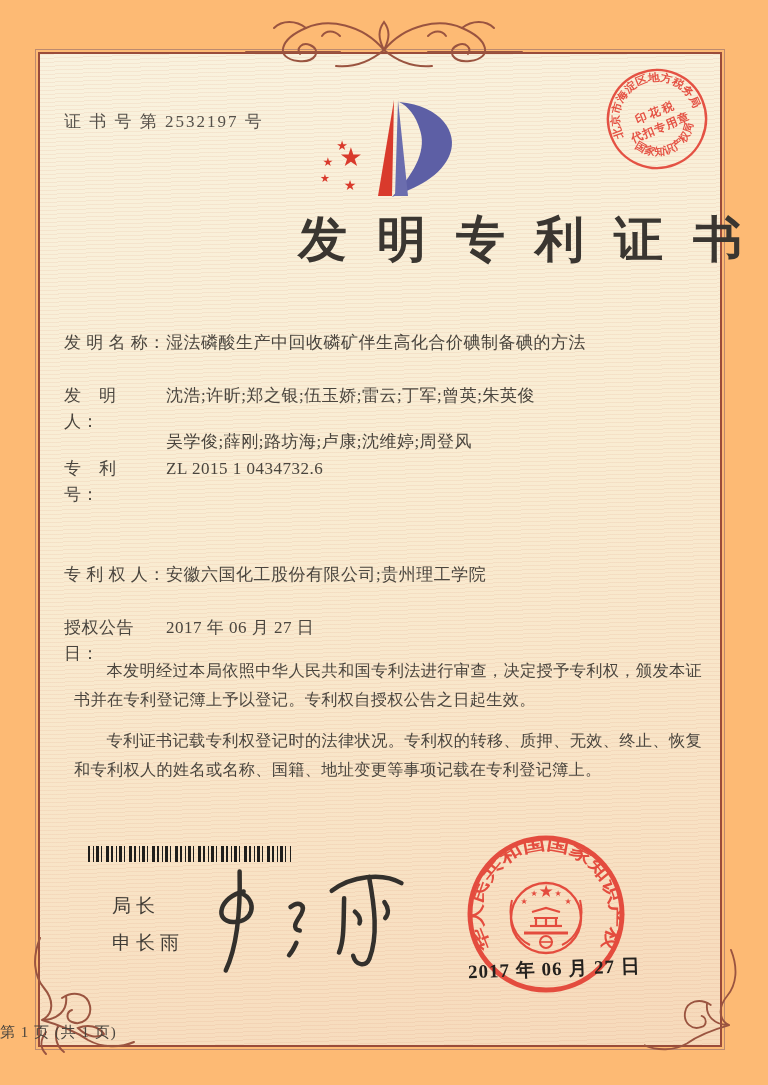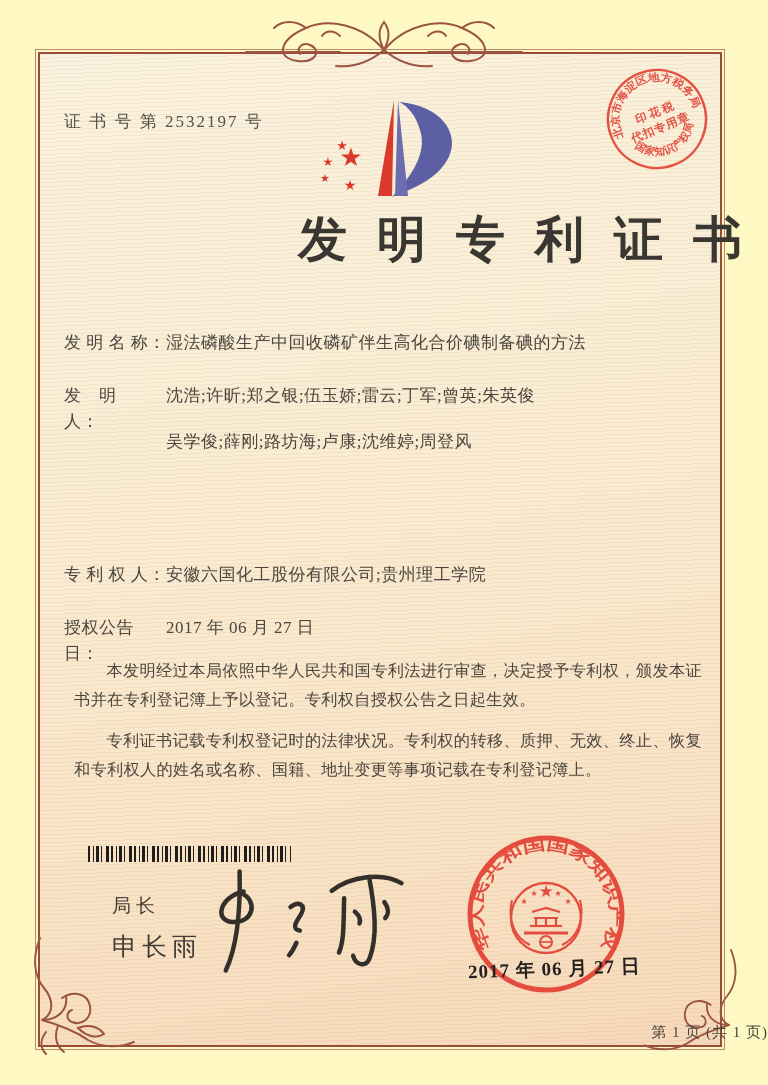--- a/index.html
+++ b/index.html
@@ -1,17 +1,17 @@
 <!DOCTYPE html>
 <html><head>
 <meta charset="utf-8">
 <style>
   html,body{margin:0;padding:0;background:#e8e4d8;}
   .page{position:relative;width:768px;height:1085px;margin:0 auto;overflow:hidden;
-        background:#fef9c3;font-family:"Liberation Serif","DejaVu Serif",serif;color:#46423c;}
+        background:#fdba74;font-family:"Liberation Serif","DejaVu Serif",serif;color:#46423c;}
   
   .frame-fill{position:absolute;left:40px;top:54px;right:48px;bottom:40px;
      background:
        repeating-linear-gradient(178deg, rgba(214,140,110,0.12) 0 1px, rgba(255,255,255,0) 1px 4px),
        linear-gradient(168deg,#f9f2de 0%,#f9ecd2 45%,#f8e2c4 78%,#f6d9ba 100%);}
   .frame{position:absolute;left:38px;top:52px;right:46px;bottom:38px;
      border:2px solid #9a4c3a;outline:1px solid #bd8a6e;outline-offset:2px;pointer-events:none;}
   .ornament-top{position:absolute;left:244px;top:8px;}
   .flourish-bl{position:absolute;left:18px;top:936px;}
   .flourish-br{position:absolute;left:642px;top:948px;transform:scaleX(-1);}
@@ -26,27 +26,27 @@
   .row2{position:absolute;left:166px;font-size:17px;letter-spacing:.5px;color:#4a453e;margin-top:16px;}
   .paras{position:absolute;left:62px;top:645px;width:652px;font-size:16.2px;line-height:29px;
      text-align:justify;color:#4a453e;letter-spacing:.3px;}
   .paras p{margin:12px;text-indent:2em;}
   .barcode{position:absolute;left:88px;top:846px;width:203px;height:16px;
      background:repeating-linear-gradient(90deg,#1f1e1c 0 2px,transparent 2px 5px,#1f1e1c 5px 6px,
      transparent 6px 8px,#1f1e1c 8px 11px,transparent 11px 13px,#1f1e1c 13px 14px,transparent 14px 18px,
      #1f1e1c 18px 21px,transparent 21px 23px);}
   .signoff-title{position:absolute;left:112px;top:893px;font-size:19px;letter-spacing:5px;color:#3f3b35;
      font-family:Liberation Sans, sans-serif;}
-  .signoff-name{position:absolute;left:112px;top:930px;font-size:25px;letter-spacing:5px;color:#3f3b35;
+  .signoff-name{position:absolute;left:112px;top:930px;font-size:19px;letter-spacing:5px;color:#3f3b35;
      font-family:"Liberation Sans","DejaVu Sans",sans-serif;text-align:center;}
   .signature{position:absolute;left:195px;top:858px;transform:rotate(-3deg);}
   .seal{position:absolute;left:460px;top:828px;opacity:.95;}
   .seal-date{position:absolute;left:468px;top:956px;width:180px;font-size:19px;font-weight:700;
      color:#24211e;letter-spacing:1px;transform:rotate(-2deg);}
-  .footer{position:absolute;left:0;top:1023px;width:100%;text-align:right;font-size:15px;
+  .footer{position:absolute;left:0;top:1023px;width:100%;text-align:left;font-size:15px;
      letter-spacing:1px;color:#4a453e;}
   svg text{font-family:"Liberation Serif","DejaVu Serif",serif;}
   .red-line{stroke:#e34538;fill:none;}
   .red-fill{fill:#e34538;}
   .orn{stroke:#9a5440;fill:none;stroke-width:2;stroke-linecap:round;}
 </style>
 </head>
 <body>
 
 <div class="page">
@@ -116,20 +116,22 @@
   <div class="row" style="top:383px">
     <span class="lbl">发　明　人：</span>
     <span class="val">沈浩;许昕;郑之银;伍玉娇;雷云;丁军;曾英;朱英俊</span>
   </div>
   <div class="row" style="top:330px">
     <span class="lbl">发 明 名 称：</span>
     <span class="val">湿法磷酸生产中回收磷矿伴生高化合价碘制备碘的方法</span>
   </div>
   <div class="row2" style="top:414px">吴学俊;薛刚;路坊海;卢康;沈维婷;周登风</div>
   <div class="row" style="top:456px">
+    <span class="lbl">专　利　号：</span>
+    <span class="val">ZL 2015 1 0434732.6</span>
   </div>
   <div class="row" style="top:562px">
     <span class="lbl">专 利 权 人：</span>
     <span class="val">安徽六国化工股份有限公司;贵州理工学院</span>
   </div>
   <div class="row" style="top:615px">
     <span class="lbl">授权公告日：</span>
     <span class="val">2017 年 06 月 27 日</span>
   </div>
 

